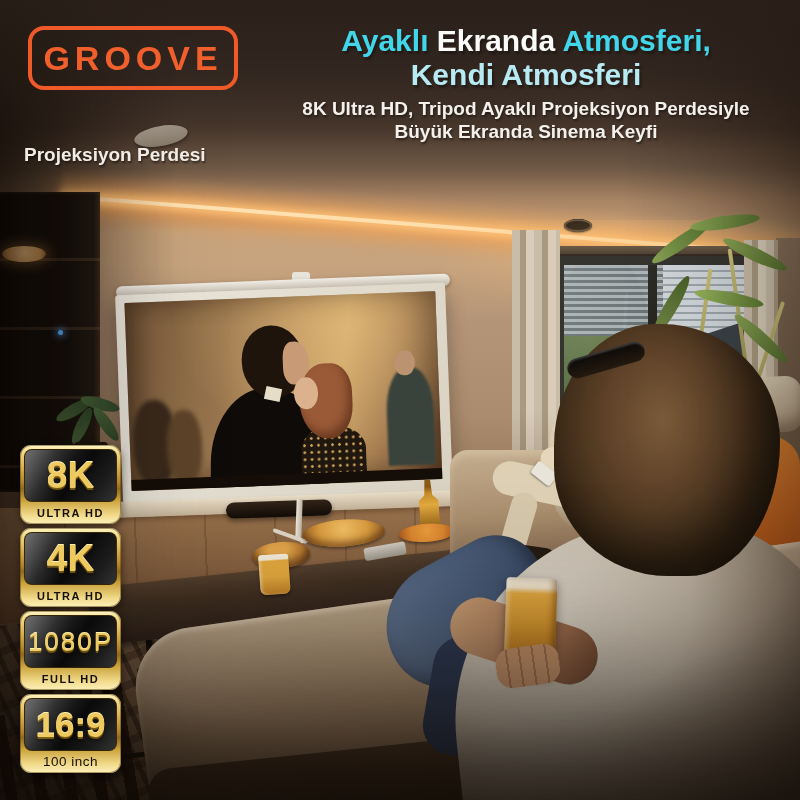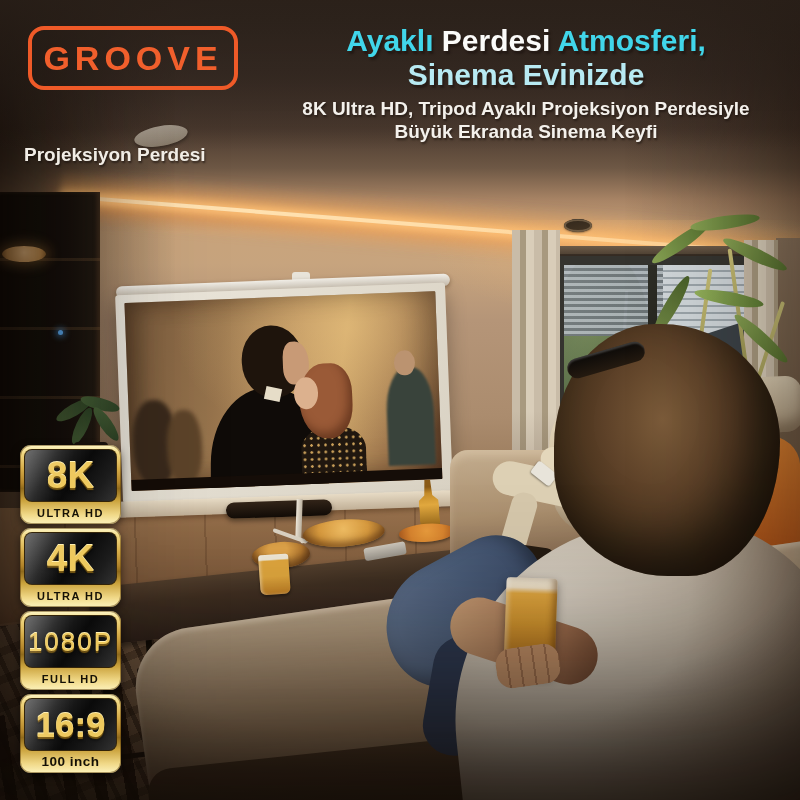--- a/index.html
+++ b/index.html
@@ -255,21 +255,21 @@
       background:linear-gradient(125deg,#494949 0%,#222 30%,#0a0a0a 55%,#1c1c1c 80%,#333 100%);
       display:flex;align-items:center;justify-content:center;position:relative;overflow:hidden;}
   .badge-screen::after{content:"";position:absolute;inset:0;
       background:linear-gradient(115deg,rgba(255,255,255,.22) 0%,rgba(255,255,255,.05) 28%,transparent 45%);}
   .badge-big{font-size:37px;font-weight:800;line-height:1;color:#eec95e;
       text-shadow:0 -1px 0 #fff0b0,0 2px 1px #7a5a14,0 3px 3px rgba(0,0,0,.65);}
   .badge.thin .badge-big{font-size:26px;font-weight:400;letter-spacing:2px;}
   .badge.b169 .badge-big{font-size:35px;}
   .badge-label{height:21px;display:flex;align-items:center;justify-content:center;
       font-size:11px;font-weight:800;letter-spacing:1.5px;color:#141005;}
-  .badge.b169 .badge-label{font-size:13.5px;letter-spacing:.5px;font-weight:700;}
+  .badge.b169 .badge-label{font-size:13.5px;letter-spacing:.5px;font-weight:400;}
 </style>
 </head>
 <body>
 
 <div class="stage">
 
   <div class="scene">
     <div class="bg"></div>
     <div class="cove-glow"></div>
     <div class="cove-line"></div>
@@ -398,22 +398,22 @@
     <div class="top-scrim"></div>
   </div>
 
   <div class="overlay">
 
     <div class="logo">
       <span>GROOVE</span>
     </div>
 
     <h1 class="headline">
-      <span class="hl-line"><span class="cy">Ayaklı</span> <span class="wh">Perdesi</span> <span class="cy">Atmosferi,</span></span>
-      <span class="hl-line lcy">Sinema Evinizde</span>
+      <span class="hl-line"><span class="cy">Ayaklı</span> <span class="wh">Ekranda</span> <span class="cy">Atmosferi,</span></span>
+      <span class="hl-line lcy">Kendi Atmosferi</span>
     </h1>
 
     <div class="subheadline">
       <div>8K Ultra HD, Tripod Ayaklı Projeksiyon Perdesiyle</div>
       <div>Büyük Ekranda Sinema Keyfi</div>
     </div>
 
     <div class="product">
       <div class="p-name">Projeksiyon Perdesi</div>
     </div>

